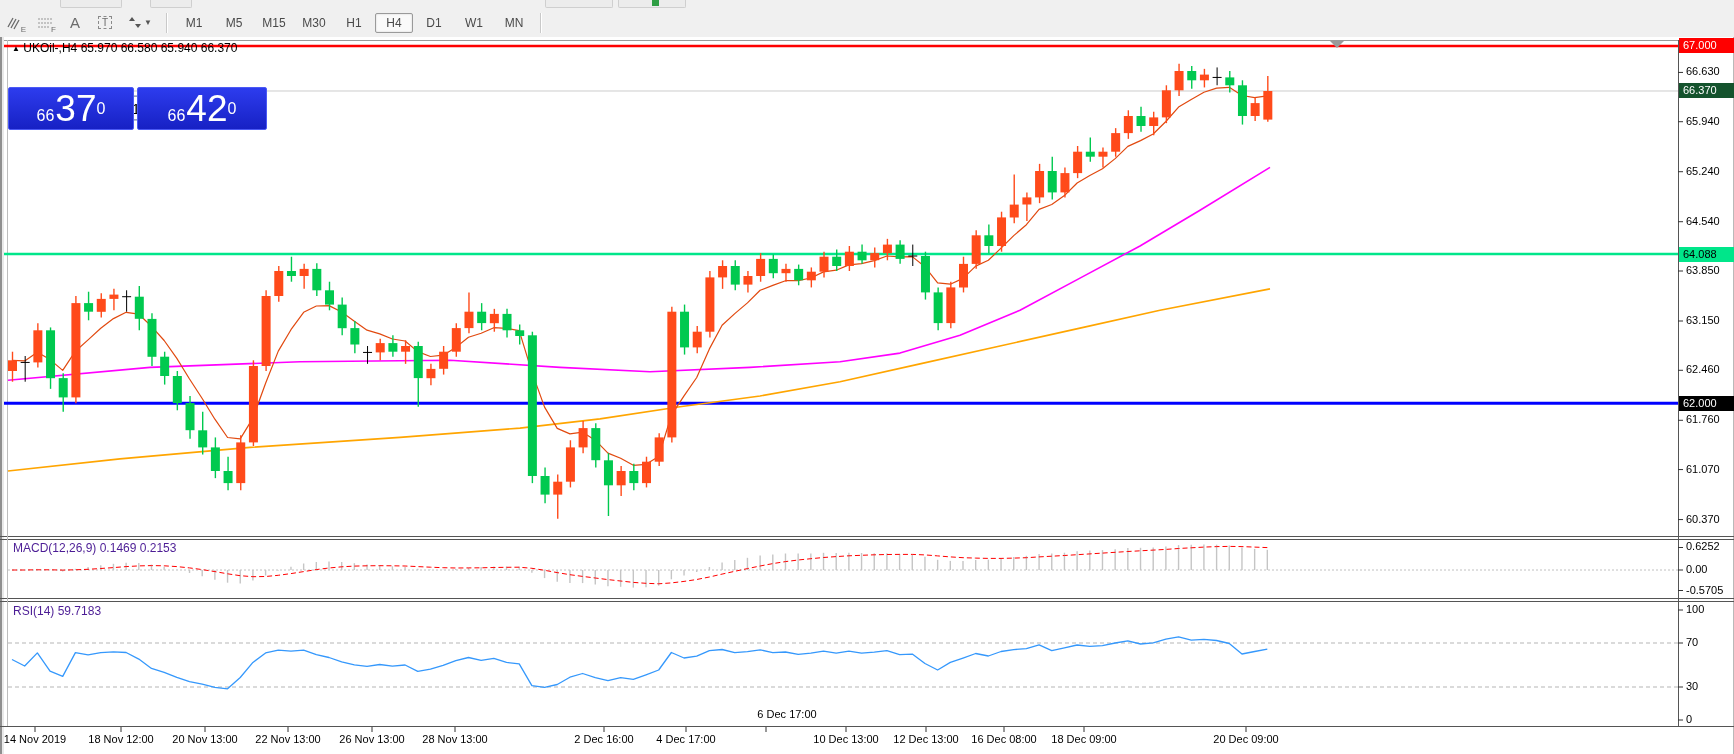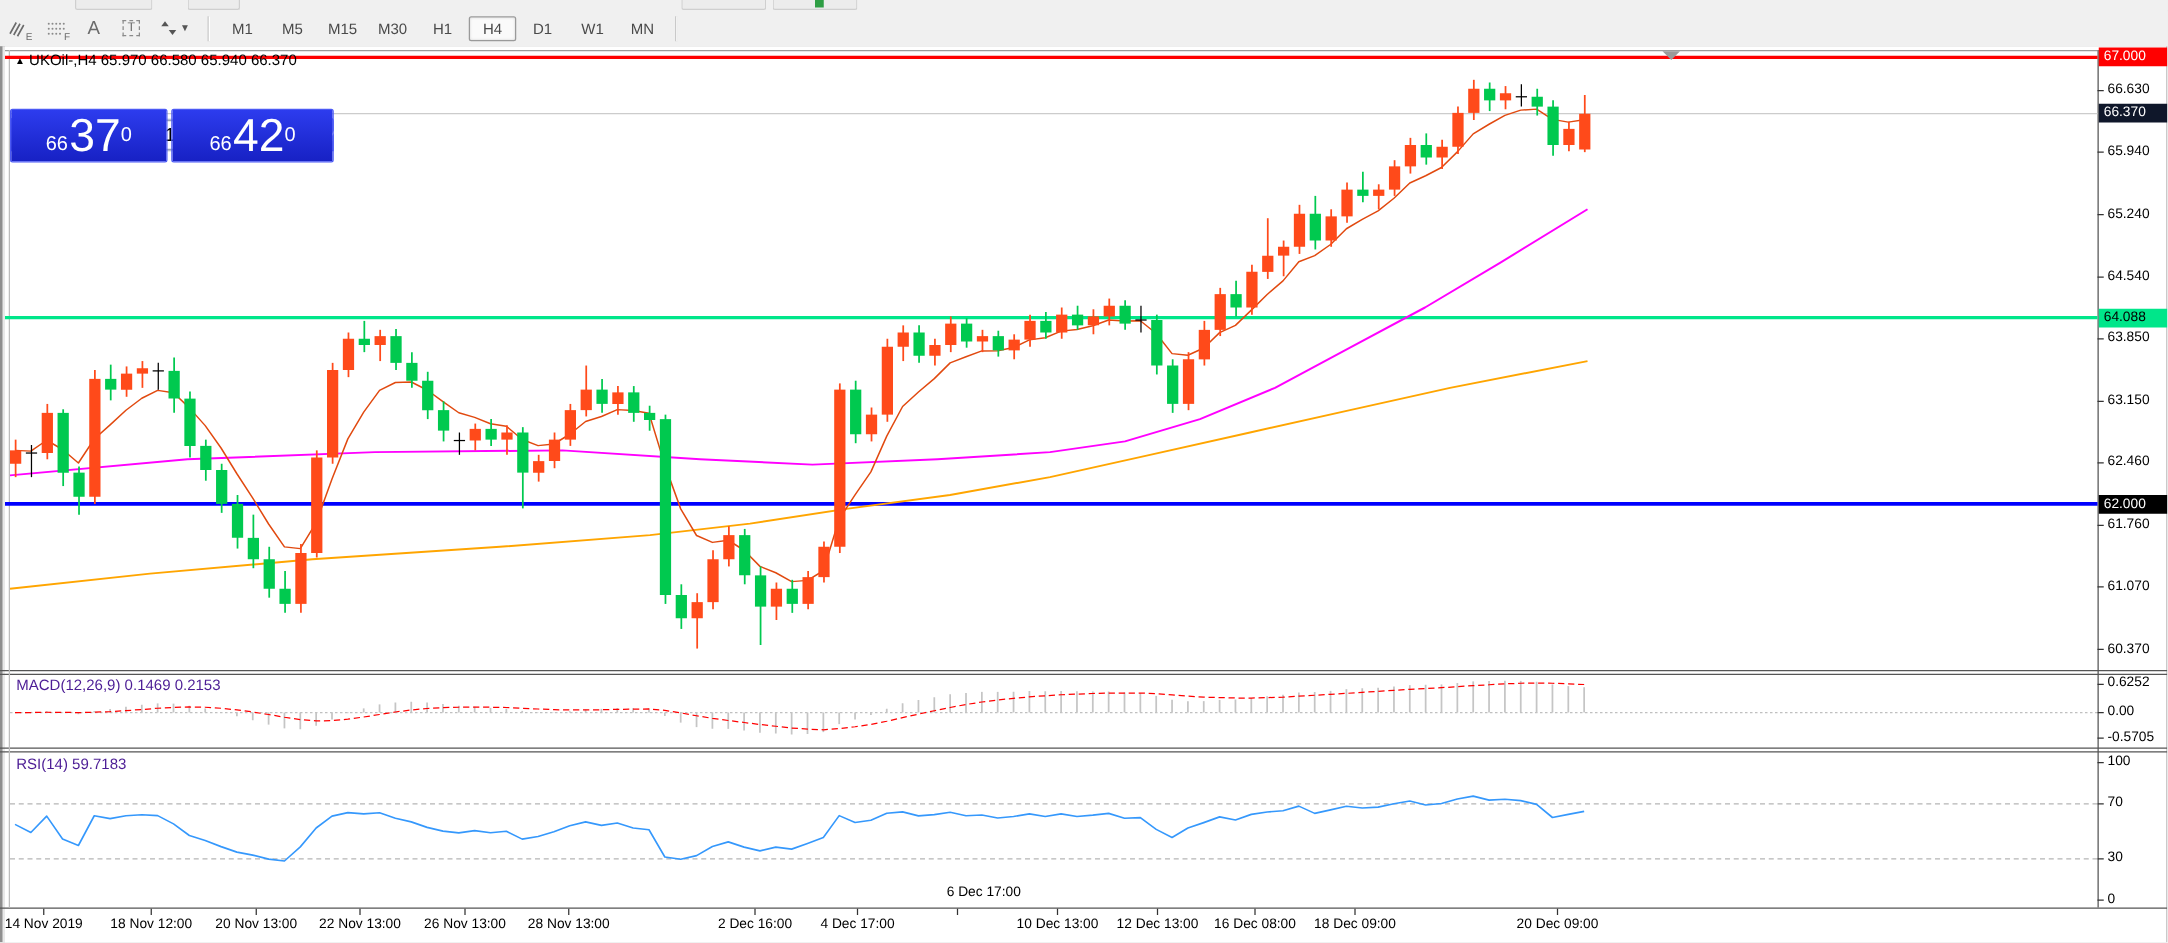--- a/index.html
+++ b/index.html
@@ -512,21 +512,21 @@
     <div class="axis-label" style="top: 114.714px;">65.940</div>
     <div class="axis-label" style="top: 164.714px;">65.240</div>
     <div class="axis-label" style="top: 214.714px;">64.540</div>
     <div class="axis-label" style="top: 264px;">63.850</div>
     <div class="axis-label" style="top: 314px;">63.150</div>
     <div class="axis-label" style="top: 363.286px;">62.460</div>
     <div class="axis-label" style="top: 413.286px;">61.760</div>
     <div class="axis-label" style="top: 462.572px;">61.070</div>
     <div class="axis-label" style="top: 512.572px;">60.370</div>
     <div class="axis-badge" style="top: 38.4999px; background: rgb(255, 0, 0); color: rgb(255, 255, 255);">67.000</div>
-    <div class="axis-badge" style="top: 83.4999px; background: #0f172a; color: rgb(255, 255, 255);">66.370</div>
+    <div class="axis-badge" style="top: 83.4999px; background: #14532d; color: rgb(255, 255, 255);">66.370</div>
     <div class="axis-badge" style="top: 246.5px; background: rgb(0, 230, 138); color: rgb(0, 0, 0);">64.088</div>
     <div class="axis-badge" style="top: 395.643px; background: #000000; color: rgb(255, 255, 255);">62.000</div>
     <div class="axis-label" style="top: 540.493px;">0.6252</div>
     <div class="axis-label" style="top: 563px;">0.00</div>
     <div class="axis-label" style="top: 583.538px;">-0.5705</div>
     <div class="axis-label" style="top: 603px;">100</div>
     <div class="axis-label" style="top: 636px;">70</div>
     <div class="axis-label" style="top: 680px;">30</div>
     <div class="axis-label" style="top: 713px;">0</div>
     <div class="time-label" style="top: 733px; left: 35px;">14 Nov 2019</div>

